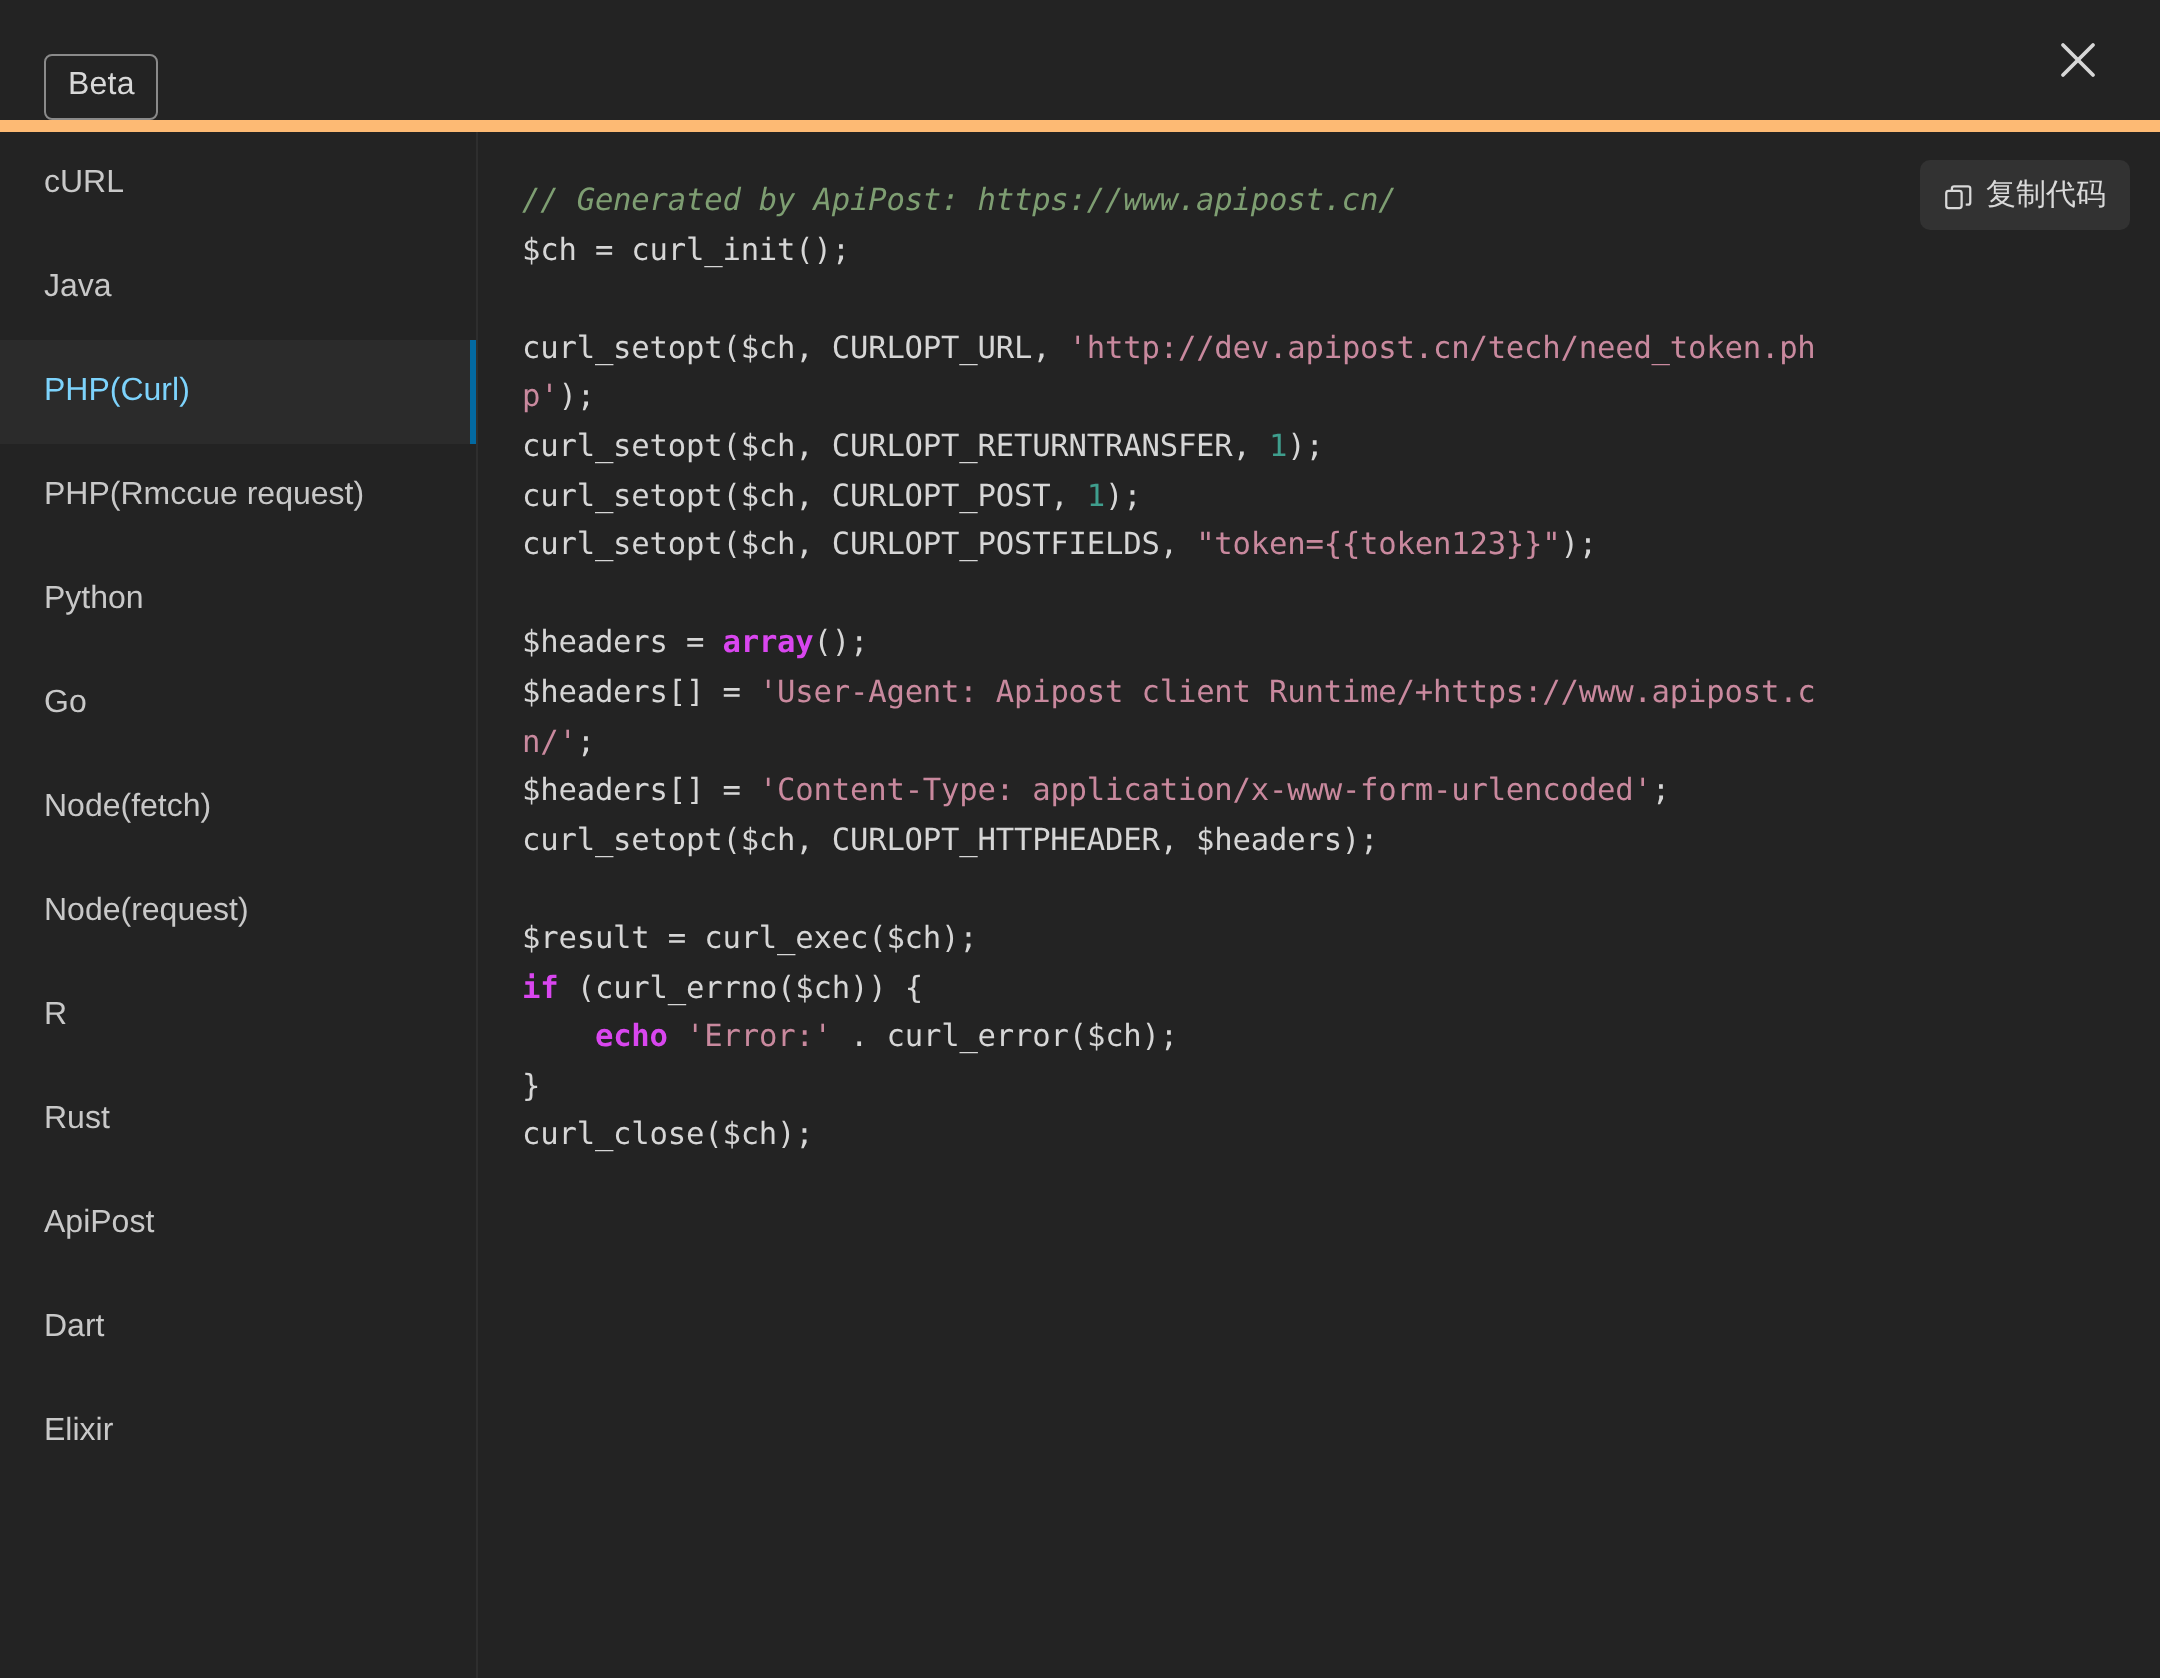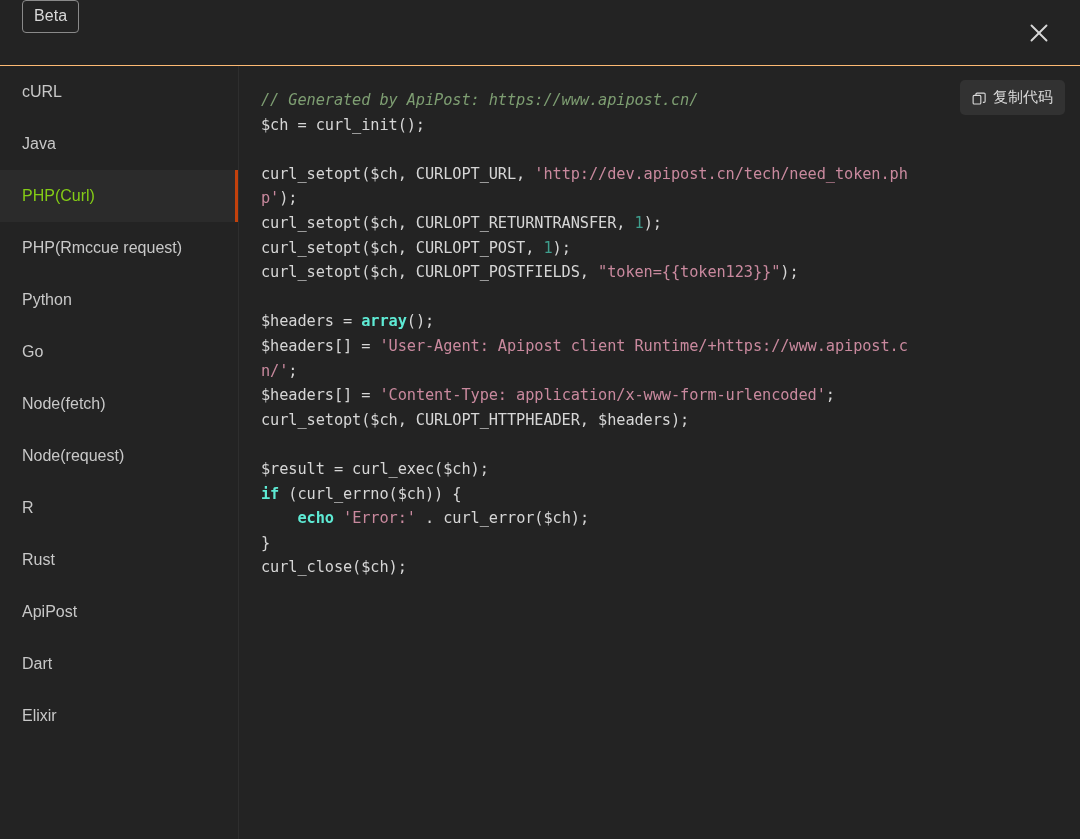--- a/index.html
+++ b/index.html
@@ -18,23 +18,23 @@
     background: #232323;
     display: flex;
     flex-direction: column;
     position: relative;
   }
 
   
   .header {
     height: 66px;
     flex: 0 0 66px;
-    border-bottom: 1px solid #fdba74;
-    display: flex;
-    align-items: flex-start;
+    border-bottom: 6px solid #fdba74;
+    display: flex;
+    align-items: flex-end;
     padding: 0 20px 0 22px;
     position: relative;
   }
 
   .beta-badge {
     border: 1px solid #8a8a8a;
     border-radius: 4px;
     color: #d8d8d8;
     font-size: 16px;
     line-height: 1;
@@ -80,22 +80,22 @@
     align-items: center;
     padding-left: 22px;
     font-size: 16px;
     color: #c8c8c8;
     cursor: pointer;
     border-right: 3px solid transparent;
     position: relative;
   }
   .lang-item.active {
     background: #2b2b2b;
-    color: #84cc16;
-    border-right: 3px solid #c2410c;
+    color: #7dd3fc;
+    border-right: 3px solid #0369a1;
   }
 
   
   .code-pane {
     flex: 1 1 auto;
     position: relative;
     background: #232323;
     overflow: hidden;
     padding: 22px 30px 0 22px;
   }
@@ -126,21 +126,21 @@
     white-space: pre-wrap;
     word-break: break-all;
     margin: 0;
     max-width: 672px;
     letter-spacing: -0.1px;
   }
 
   .cm  { color: #7e9e72; font-style: italic; text-align: right; }   
   .str { color: #c9899e; }                        
   .num { color: #3f9e8d; }                        
-  .kw  { color: #5eead4; font-weight: bold; }     
+  .kw  { color: #d946ef; font-weight: bold; }     
 </style>
 </head>
 <body>
 
 <div id="app">
 
   <div class="header">
     <span class="beta-badge">Beta</span>
 
     <div class="close-btn">

